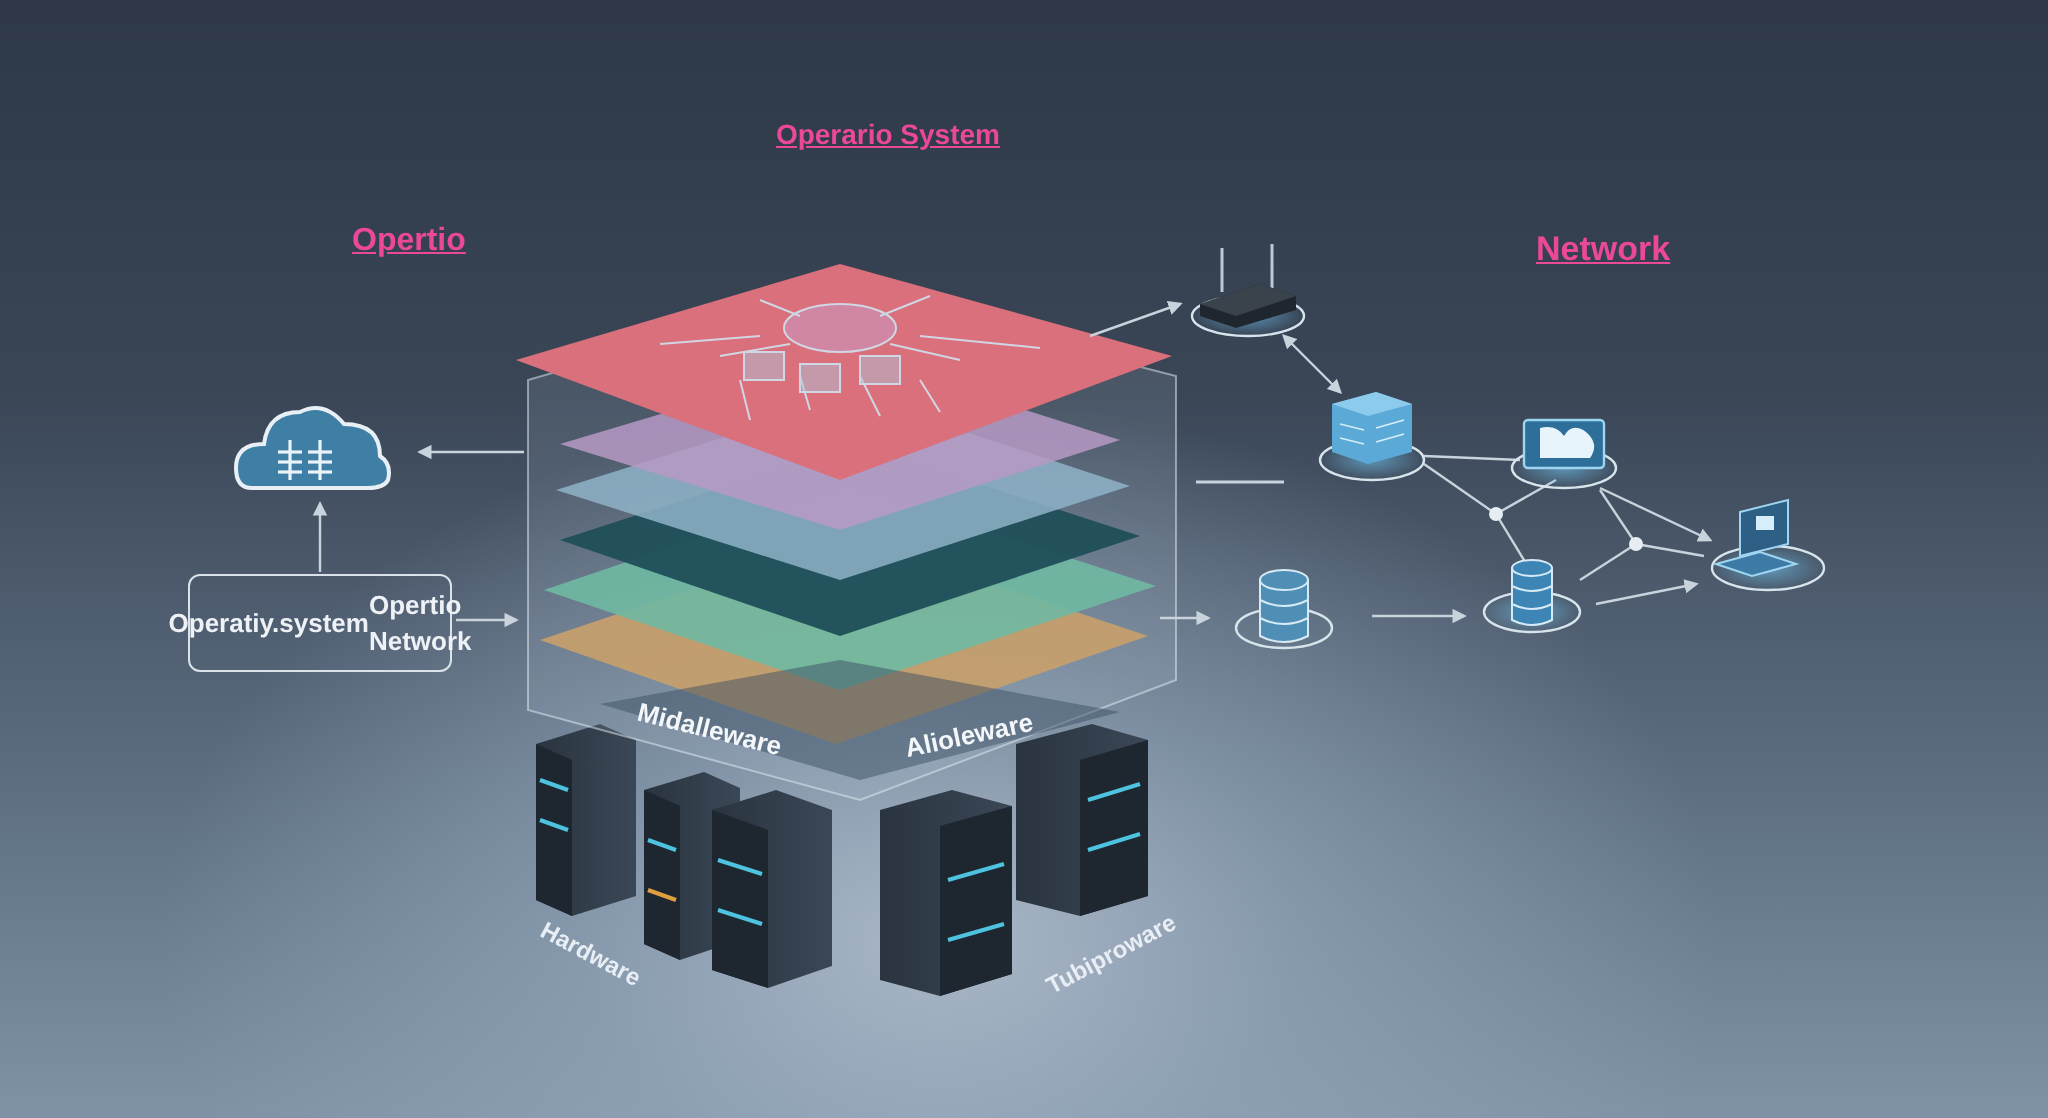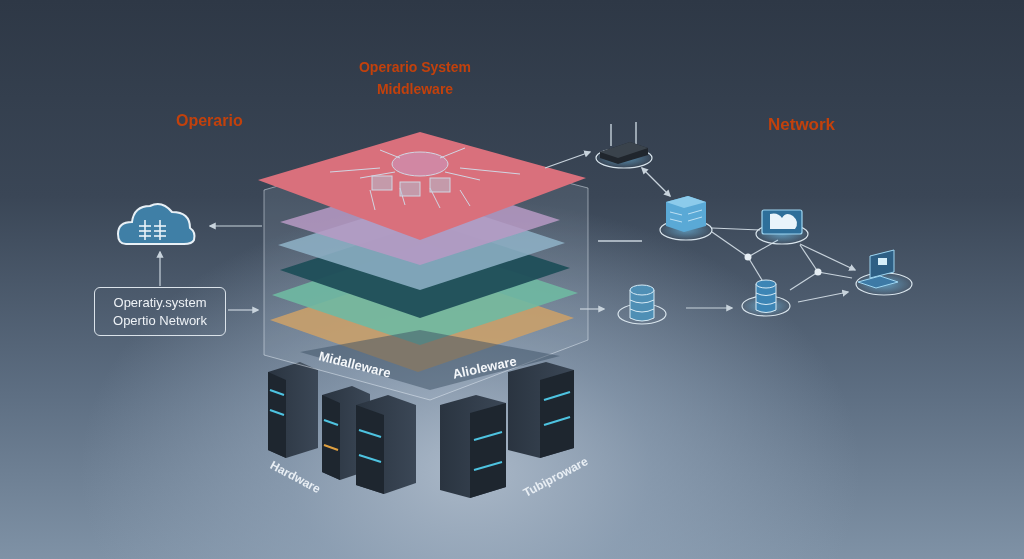--- a/index.html
+++ b/index.html
@@ -3,29 +3,29 @@
 <meta charset="utf-8">
 <style>
   html, body { margin:0; padding:0; }
   body {
     width:1024px; height:559px; overflow:hidden; position:relative;
     font-family:"Liberation Sans", sans-serif;
     background:
       radial-gradient(ellipse 520px 360px at 470px 470px, #aab8c8 0%, rgba(150,168,188,0.6) 35%, rgba(70,85,104,0) 75%),
       linear-gradient(180deg, #2e3846 0%, #3a4656 35%, #5d6e82 70%, #7f92a6 100%);
   }
-  .label { position:absolute; color:#c2410c; font-weight:bold; text-align:center; white-space:nowrap; }
+  .label { position:absolute; color:#ec4899; font-weight:bold; text-align:right; white-space:nowrap;text-decoration:underline; }
   #title-top { left:330px; top:56px; width:170px; font-size:14px; line-height:22px; }
   #title-hw { left:176px; top:112px; font-size:16px; }
   #title-net { left:756px; top:115px; font-size:17px;margin-left:12px; }
   #os-box {
     position:absolute; left:94px; top:287px; width:130px; height:47px;
     border:1.5px solid #dbe3ea; border-radius:6px;
-    color:#eef2f6; font-weight:normal; font-size:13px; line-height:18px;
-    display:flex; flex-direction:column; align-items:center; justify-content:center;
+    color:#eef2f6; font-weight:bold; font-size:13px; line-height:18px;
+    display:flex; flex-direction:row; align-items:center; justify-content:center;
   }
   svg#scene { position:absolute; left:0; top:0; }
   .floor-label { position:absolute; color:#e8eef4; font-weight:bold; font-size:12px; }
   #lbl-hardware { left:268px; top:470px; transform:rotate(28deg); }
   #lbl-tubi { left:520px; top:470px; transform:rotate(-28deg); }
   #lbl-mid1 { left:318px; top:357px; transform:rotate(14deg); font-size:13px; color:#f4f7fa; }
   #lbl-mid2 { left:452px; top:360px; transform:rotate(-12deg); font-size:13px; color:#f4f7fa; }
 </style>
 </head>
 <body>
@@ -186,23 +186,22 @@
   <g>
     <ellipse cx="884" cy="284" rx="28" ry="11" fill="url(#glow)" stroke="#d8e4ec" stroke-width="1.2"></ellipse>
     <polygon points="870,256 894,250 894,272 870,278" fill="#2e5f84" stroke="#9ed6f2" stroke-width="1"></polygon>
     <rect x="878" y="258" width="9" height="7" fill="#d6eef9"></rect>
     <polygon points="858,282 880,276 898,282 876,288" fill="#3d7aa6" stroke="#9ed6f2" stroke-width="1"></polygon>
   </g>
 </svg>
 
 <div class="label" id="title-top">
   <div>Operario System</div>
-  <div>Middleware</div>
 </div>
-<div class="label" id="title-hw">Operario</div>
+<div class="label" id="title-hw">Opertio</div>
 <div class="label" id="title-net">Network</div>
 
 <div id="os-box">
   <div>Operatiy.system</div>
   <div>Opertio Network</div>
 </div>
 
 <div class="floor-label" id="lbl-mid1">Midalleware</div>
 <div class="floor-label" id="lbl-mid2">Alioleware</div>
 <div class="floor-label" id="lbl-hardware">Hardware</div>

